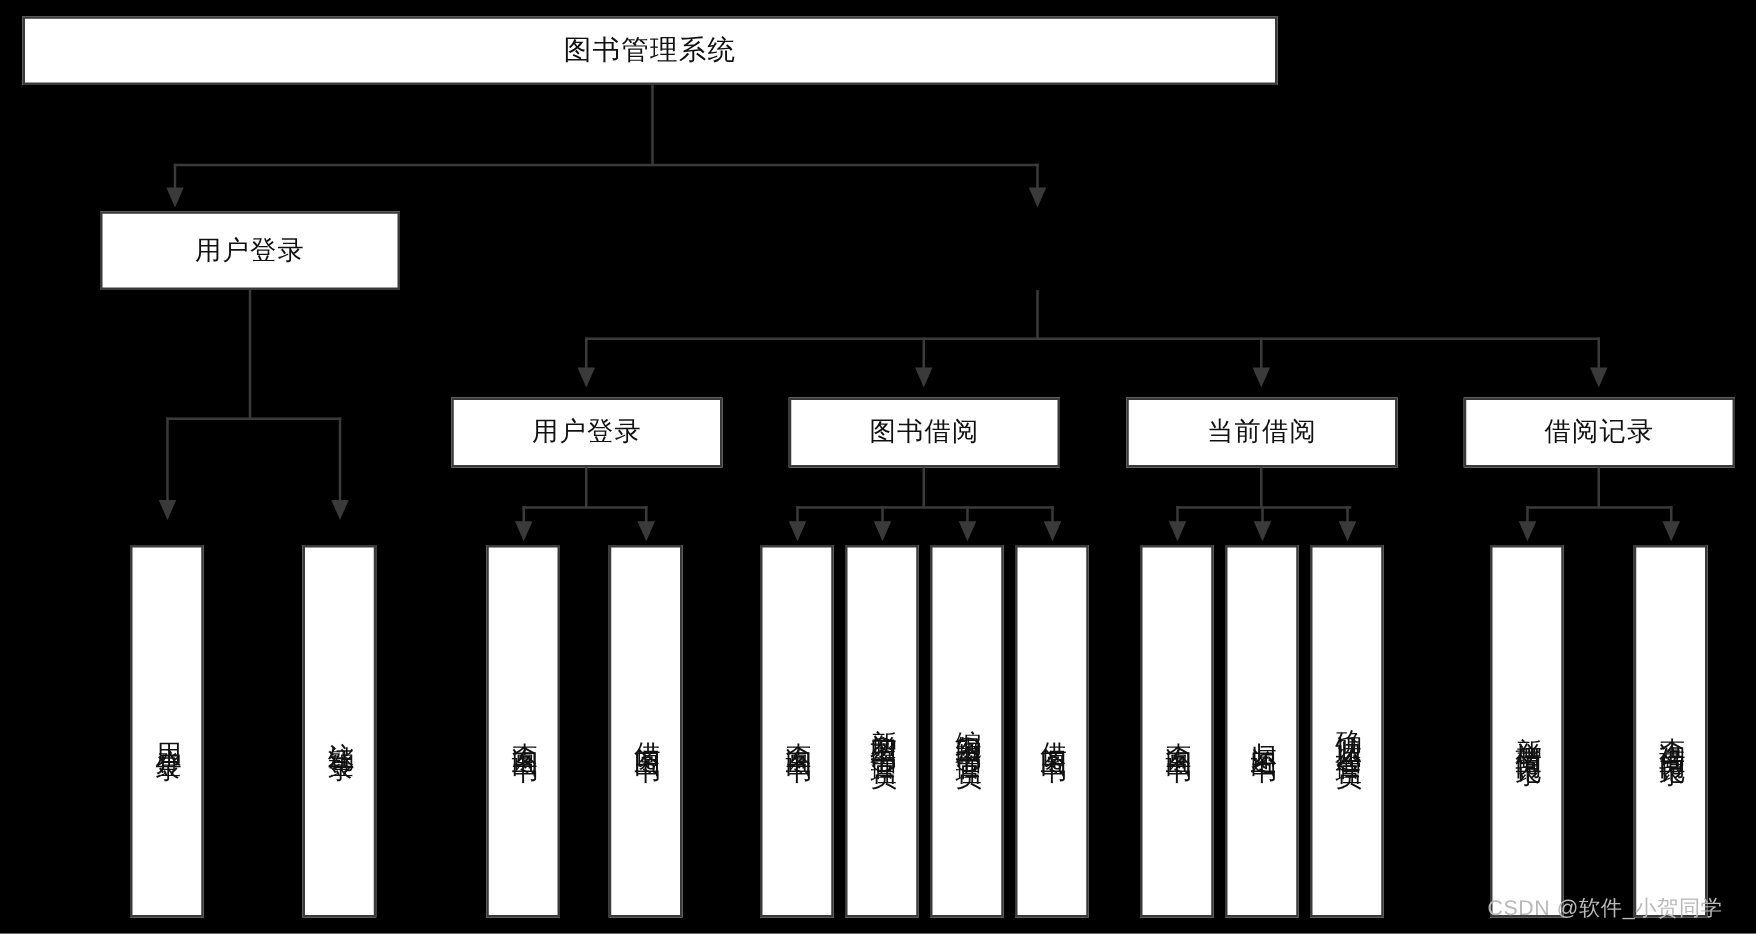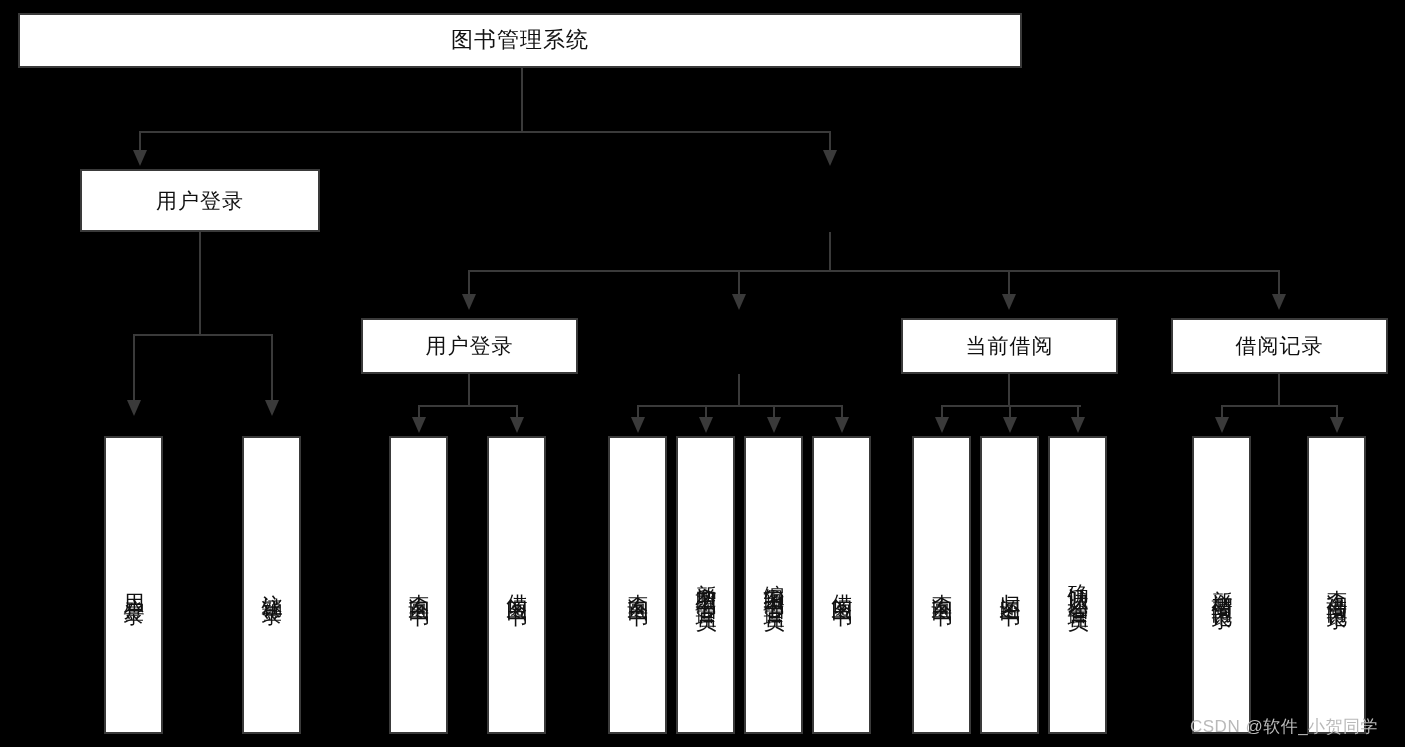--- a/index.html
+++ b/index.html
@@ -108,20 +108,23 @@
   <div class="arw" style="left:462px;top:294px;"></div>
   <div class="ln v" style="left:738px;top:270px;width:2px;height:25px;"></div>
   <div class="arw" style="left:732px;top:294px;"></div>
   <div class="ln v" style="left:1008px;top:270px;width:2px;height:25px;"></div>
   <div class="arw" style="left:1002px;top:294px;"></div>
   <div class="ln v" style="left:1278px;top:270px;width:2px;height:25px;"></div>
   <div class="arw" style="left:1272px;top:294px;"></div>
 
   <div class="node h" style="left:361px;top:318px;width:217px;height:56px;">
     <span class="lbl">用户登录</span>
+  </div>
+  <div class="node h" style="left:631px;top:318px;width:217px;height:56px;">
+    <span class="lbl">图书借阅</span>
   </div>
   <div class="node h" style="left:1171px;top:318px;width:217px;height:56px;">
     <span class="lbl">借阅记录</span>
   </div>
   <div class="node h" style="left:901px;top:318px;width:217px;height:56px;">
     <span class="lbl">当前借阅</span>
   </div>
 
   <div class="ln v" style="left:468px;top:374px;width:2px;height:32px;"></div>
   <div class="ln h" style="left:418px;top:405px;width:100px;height:2px;"></div>

